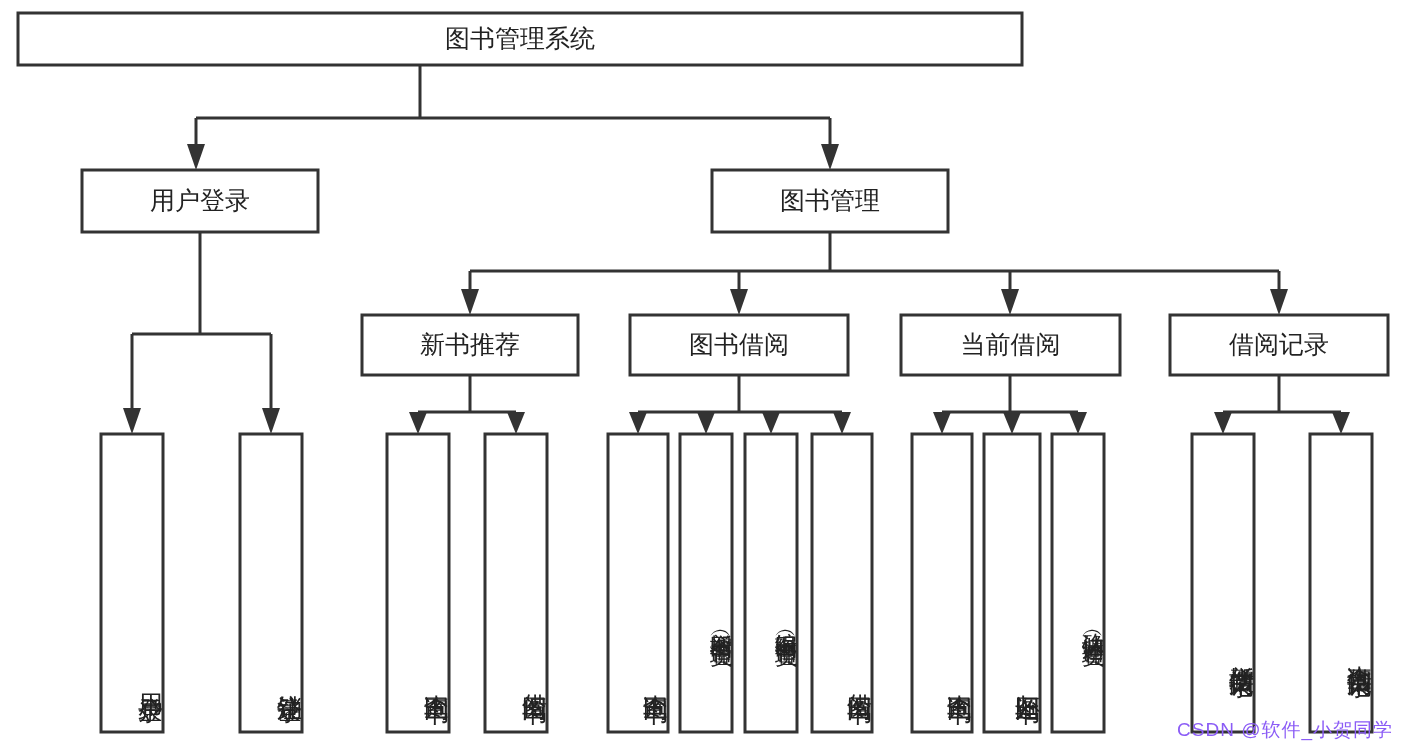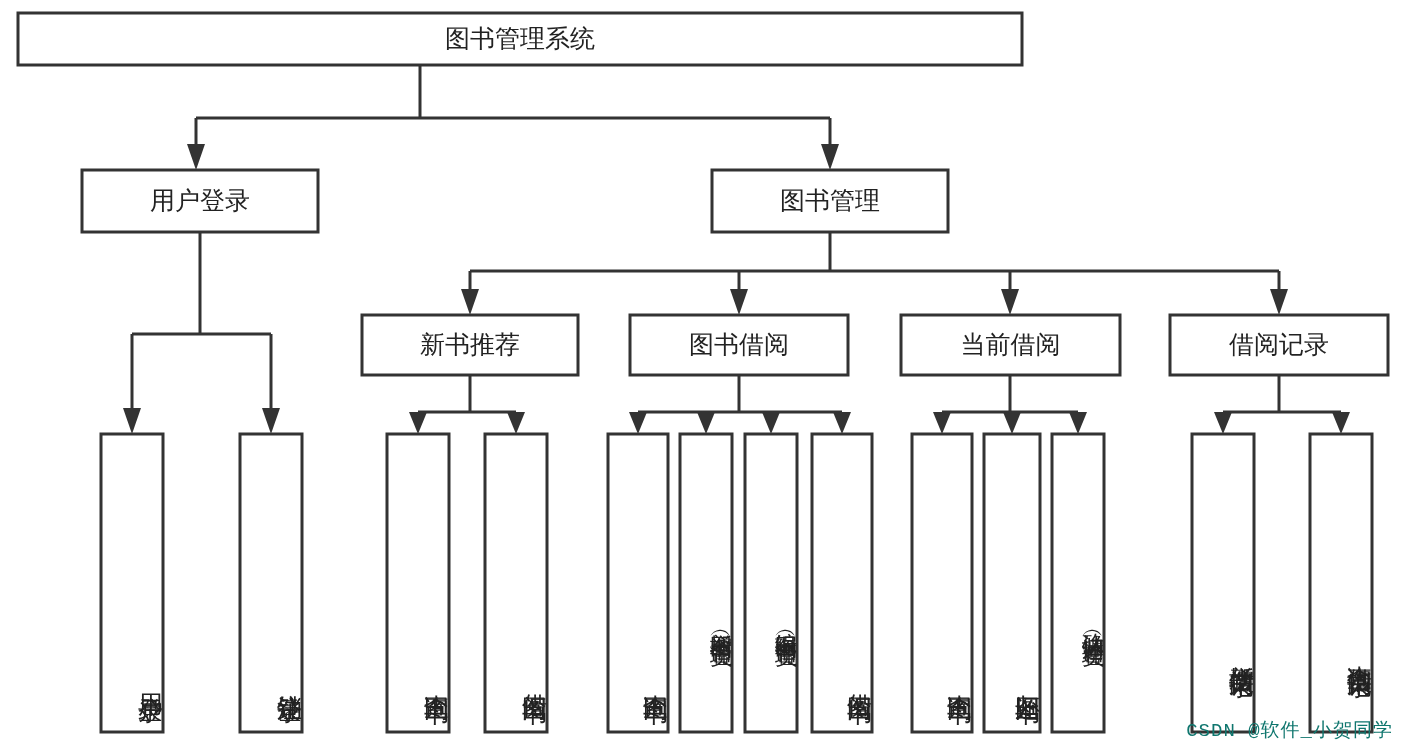--- a/index.html
+++ b/index.html
@@ -71,23 +71,23 @@
     letter-spacing: 2px;
     color: #222222;
     white-space: nowrap;
     pointer-events: none;
     user-select: none;
   }
   .watermark {
     position: absolute;
     right: 12px;
     bottom: 4px;
-    font-family: Liberation Mono, monospace;
+    font-family: Liberation Sans, sans-serif;
     font-size: 19px;
-    color: #0f766e;
+    color: #8b5cf6;
     letter-spacing: 1px;
     white-space: nowrap;
     user-select: none;
   }
 </style>
 </head>
 <body>
 
 <div id="diagram-root">
 

